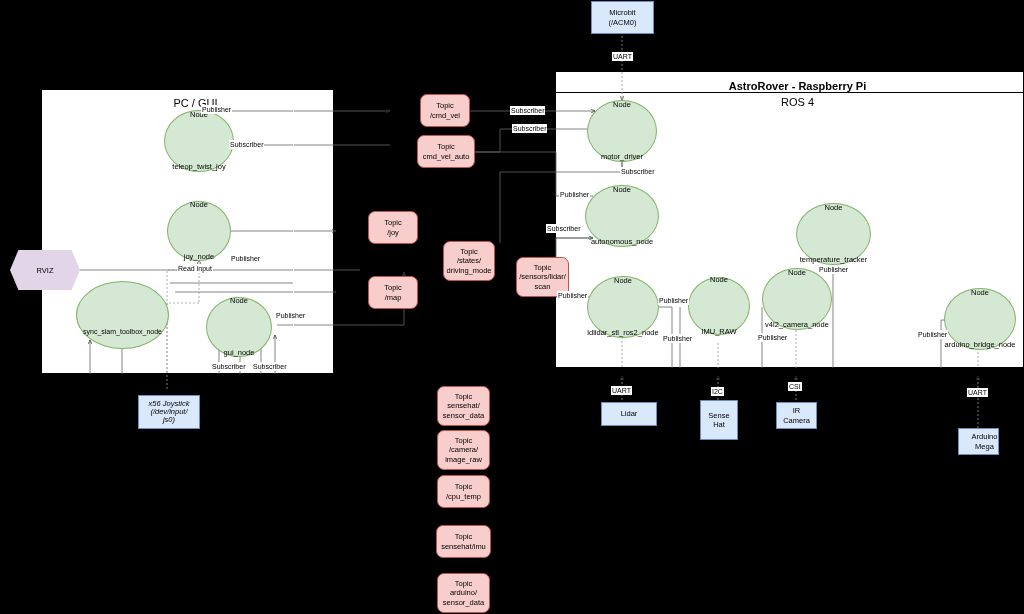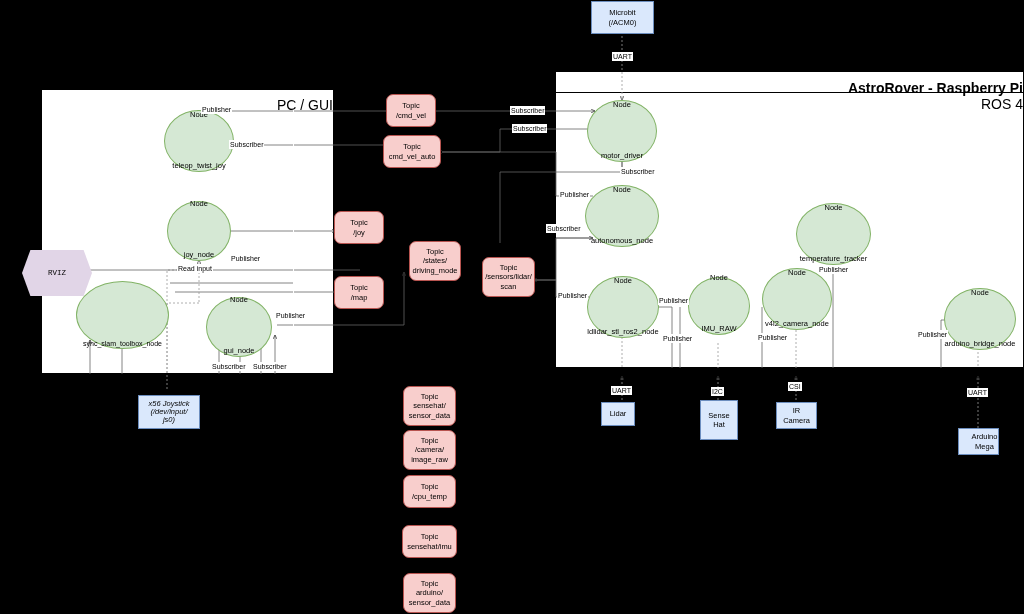--- a/index.html
+++ b/index.html
@@ -3,35 +3,35 @@
 <meta charset="utf-8">
 <style>
   html,body{margin:0;padding:0;background:#000;}
   body{width:1024px;height:614px;position:relative;overflow:hidden;
        font-family:"Liberation Sans",sans-serif;color:#000;}
   #stage{position:absolute;left:0;top:0;width:1024px;height:614px;}
   svg.wires{position:absolute;left:0;top:0;width:1024px;height:614px;pointer-events:none;}
 
   
   .container{position:absolute;background:#ffffff;border:1px solid #000;box-sizing:border-box;}
-  .cont-title{position:absolute;left:16px;right:0;text-align:right;font-size:14px;color:#000;}
+  .cont-title{position:absolute;left:16px;right:0;text-align:center;font-size:11px;color:#000;}
   .cont-title.bold{font-weight:bold;}
   .cont-hdr-rule{position:absolute;left:0;right:0;height:0;border-top:1px solid #000;}
 
   
   .node{position:absolute;background:#d5e8d4;border:1px solid #82b366;border-radius:50%;
         box-sizing:border-box;display:flex;flex-direction:column;align-items:center;
-        justify-content:flex-end;font-size:7.5px;line-height:1.15;text-align:center;}
+        justify-content:center;font-size:7.5px;line-height:1.15;text-align:center;}
   .node .n-type{margin-bottom:9px;}
   .node .n-name{white-space:nowrap;margin-top:34px;}
 
   
   .topic{position:absolute;background:#f8cecc;border:1px solid #b85450;border-radius:7px;
          box-sizing:border-box;display:flex;flex-direction:column;align-items:center;
-         justify-content:center;font-size:7.5px;line-height:1.25;text-align:center;}
+         justify-content:center;font-size:7.5px;line-height:1.25;text-align:center;margin-left:34px;}
 
   
   .hw{position:absolute;background:#dae8fc;border:1px solid #6c8ebf;box-sizing:border-box;
       display:flex;flex-direction:column;align-items:center;justify-content:center;
       font-size:7.5px;line-height:1.25;text-align:center;}
 
   
   .hex{position:absolute;display:flex;align-items:center;justify-content:center;
        font-size:7.5px;}
   .hex .hexshape{position:absolute;left:0;top:0;width:100%;height:100%;
@@ -178,21 +178,21 @@
   <div class="node" style="left:76px;top:281px;width:93px;height:68px;">
 
     <div class="n-name" style="font-size:7px;">sync_slam_toolbox_node</div>
   </div>
 
   <div class="node" style="left:206px;top:297px;width:66px;height:60px;">
     <div class="n-type">Node</div>
     <div class="n-name">gui_node</div>
   </div>
 
-  <div class="hex" style="left:22px;top:250px;width:70px;height:46px;font-family:Liberation Mono, monospace;">
+  <div class="hex" style="left:10px;top:250px;width:70px;height:40px;">
     <div class="hexshape"></div>
     <div class="hexlabel">RVIZ</div>
   </div>
 
   <div class="node" style="left:587px;top:100px;width:70px;height:62px;">
     <div class="n-type">Node</div>
     <div class="n-name">motor_driver</div>
   </div>
 
   <div class="node" style="left:585px;top:185px;width:74px;height:62px;">
@@ -289,21 +289,21 @@
     <div>Microbit</div>
     <div>(/ACM0)</div>
   </div>
 
   <div class="hw" style="left:138px;top:395px;width:62px;height:34px;line-height:1.1;font-style:italic;">
     <div>x56 Joystick</div>
     <div>(/dev/input/</div>
     <div>js0)</div>
   </div>
 
-  <div class="hw" style="left:601px;top:402px;width:34px;height:24px;">
+  <div class="hw" style="left:601px;top:402px;width:56px;height:24px;">
     <div>Lidar</div>
   </div>
 
   <div class="hw" style="left:700px;top:400px;width:38px;height:40px;">
     <div>Sense</div>
     <div>Hat</div>
   </div>
 
   <div class="hw" style="left:776px;top:402px;width:41px;height:27px;">
     <div>IR</div>

